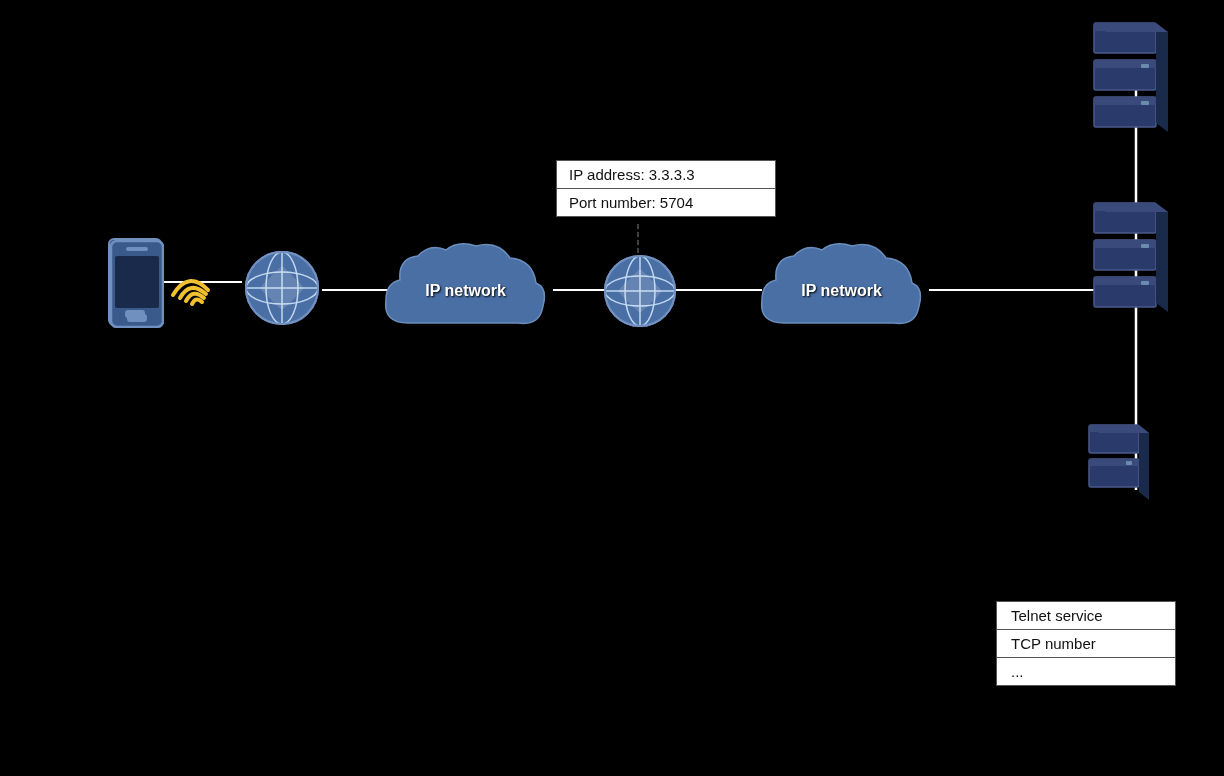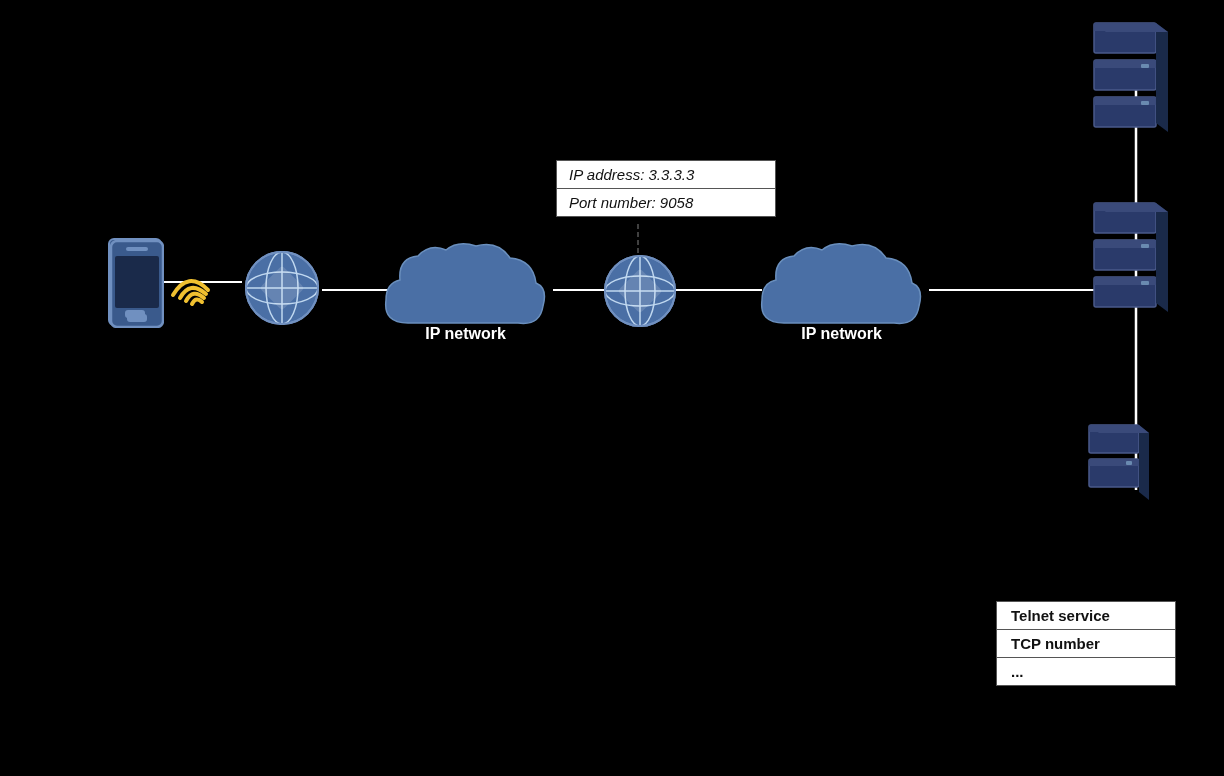--- a/index.html
+++ b/index.html
@@ -29,41 +29,39 @@
 
     
     .info-box {
       position: absolute;
       top: 160px;
       left: 556px;
       background: #fff;
       border: 1.5px solid #555;
       padding: 0;
       min-width: 220px;
-      font-style: italic;
     }
     .info-box-row {
       padding: 5px 12px;
       font-size: 15px;
       color: #111;
       border-bottom: 1.5px solid #555;
     }
     .info-box-row:last-child {
       border-bottom: none;
     }
 
     
     .service-box {
       position: absolute;
       bottom: 90px;
       right: 48px;
       background: #fff;
       border: 1.5px solid #555;
       min-width: 180px;
-      font-weight: bold;
     }
     .service-box-row {
       padding: 5px 14px;
       font-size: 15px;
       color: #111;
       border-bottom: 1.5px solid #555;
     }
     .service-box-row:last-child {
       border-bottom: none;
     }
@@ -116,21 +114,21 @@
       top: 248px;
       left: 242px;
       width: 80px;
       height: 80px;
     }
 
     
     .cloud {
       position: absolute;
       display: flex;
-      align-items: flex-end;
+      align-items: center;
       justify-content: center;
       font-size: 16px;
       font-weight: bold;
       color: #fff;
     }
     .cloud-left {
       top: 238px;
       left: 378px;
       width: 175px;
       height: 105px;
@@ -261,21 +259,21 @@
 
   <div class="cloud cloud-right">
     <svg viewBox="0 0 175 105" width="175" height="105" style="position:absolute;top:0;left:0;">
       <path d="M30,85 Q5,85 8,62 Q8,45 22,42 Q20,20 40,18 Q52,5 68,12 Q80,2 98,8 Q120,2 132,20 Q155,22 158,45 Q170,50 165,68 Q162,88 140,85 Z" fill="#4a6fa5" stroke="#6a8fbd" stroke-width="1.5"></path>
     </svg>
     <span style="position:relative;z-index:2;font-size:16px;font-weight:bold;color:#fff;text-shadow:1px 1px 2px #000;">IP network</span>
   </div>
 
   <div class="info-box">
     <div class="info-box-row">IP address: 3.3.3.3</div>
-    <div class="info-box-row">Port number: 9058</div>
+    <div class="info-box-row">Port number: 5704</div>
   </div>
 
   <div class="server-top">
     <svg viewBox="0 0 90 140" width="90" height="140">
 
       <rect x="8" y="5" width="62" height="30" rx="2" fill="#2a3a6a" stroke="#4a5a8a" stroke-width="1.5"></rect>
       <rect x="8" y="5" width="62" height="8" rx="1" fill="#3a4a7a"></rect>
       <rect x="55" y="9" width="8" height="4" rx="1" fill="#6a8ab0"></rect>
 
       <rect x="8" y="42" width="62" height="30" rx="2" fill="#2a3a6a" stroke="#4a5a8a" stroke-width="1.5"></rect>

